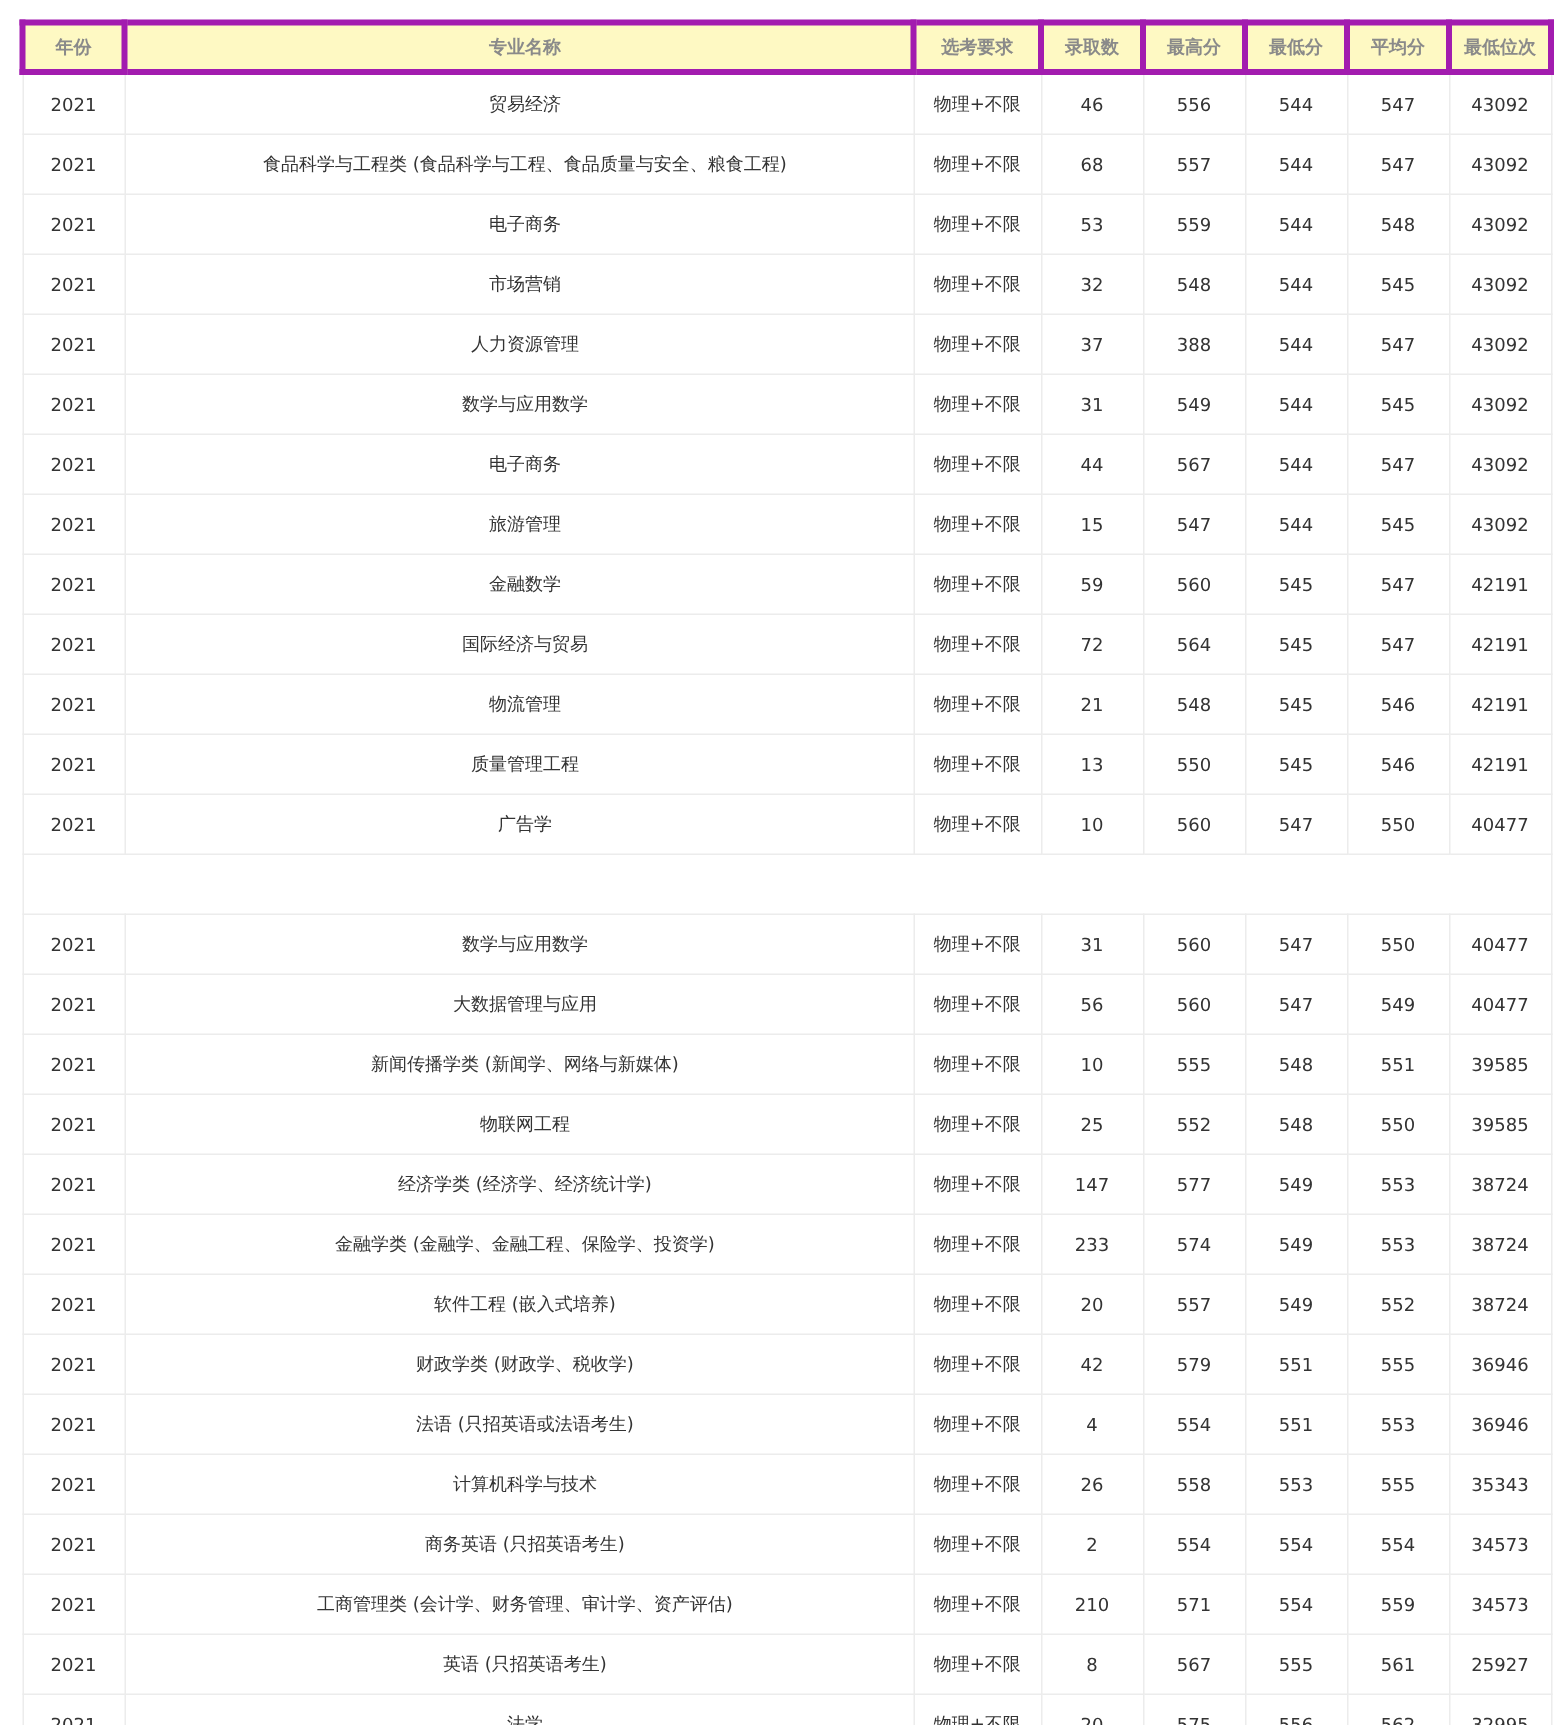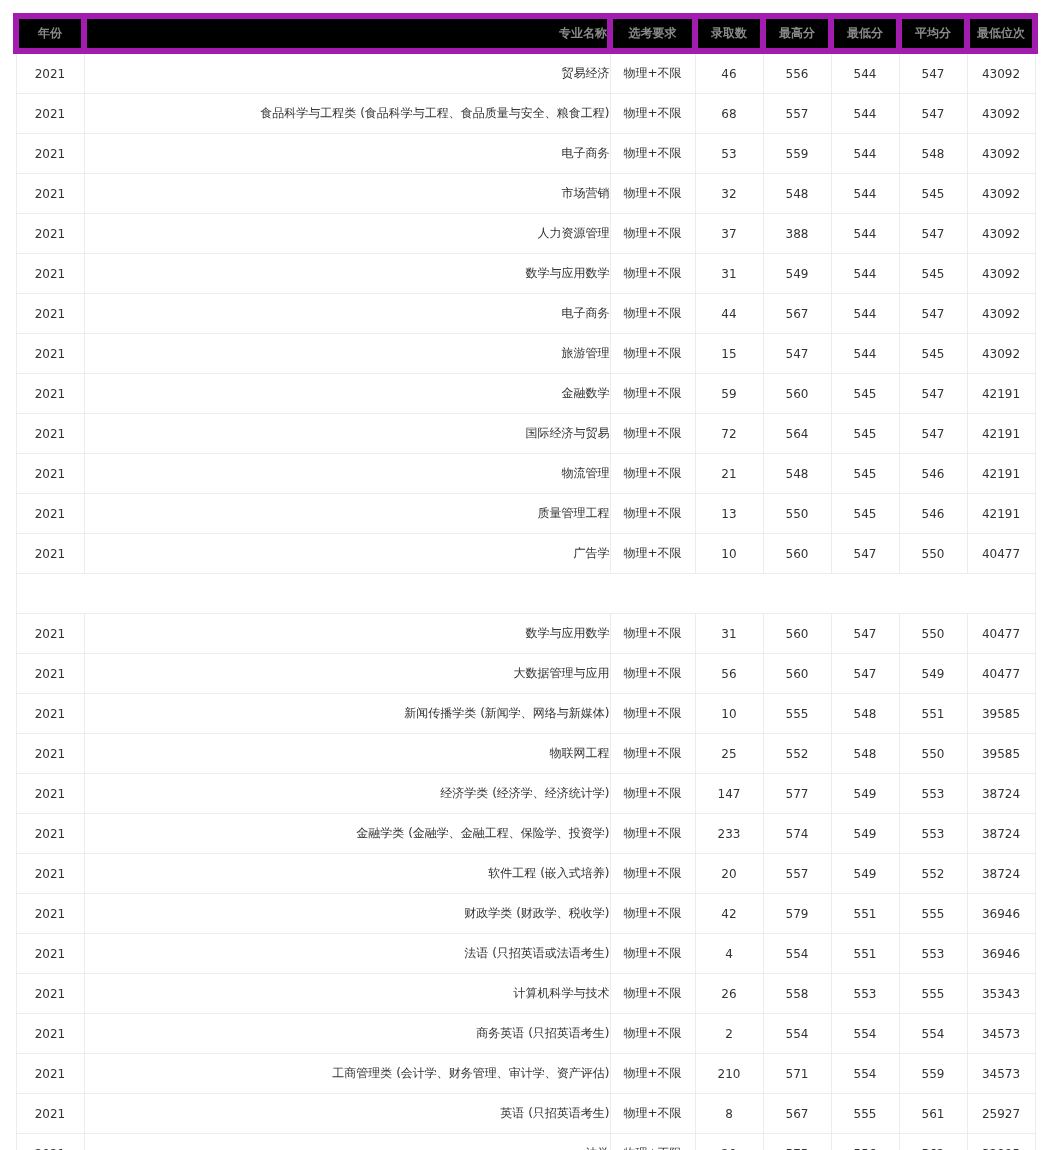--- a/index.html
+++ b/index.html
@@ -22,40 +22,40 @@
       table-layout: fixed;
       width: 1020px;
       font-size: 12px;
       color: #333333;
     }
     table.score-table col.c-year { width: 68px; }
     table.score-table col.c-name { width: 526px; }
     table.score-table col.c-req  { width: 85px; }
     table.score-table col.c-num  { width: 68px; }
     table.score-table th {
-      background: #000000;
+      background: #fef9c3;
       color: #8a8a8a;
       font-weight: bold;
       height: 29px;
       padding: 0;
       text-align: center;
-      border: 6px solid #a21caf;
+      border: 4px solid #a21caf;
       font-size: 12px;
     }
-    table.score-table th.left { text-align: right; padding-left: 8px; }
+    table.score-table th.left { text-align: center; padding-left: 8px; }
     table.score-table td {
       height: 39px;
       padding: 0;
       text-align: center;
       border: 1px solid #ececec;
       background: #ffffff;
       white-space: nowrap;
       overflow: hidden;
     }
-    table.score-table td.left { text-align: right; padding-left: 8px; }
+    table.score-table td.left { text-align: center; padding-left: 8px; }
     .segment-gap { height: 10px; }
     .segment-gap td { border: none; height: 10px; background: #fff; }
   </style>
 </head>
 <body>
 
 <div class="wrap">
   <table class="score-table">
     <colgroup>
       <col class="c-year">

